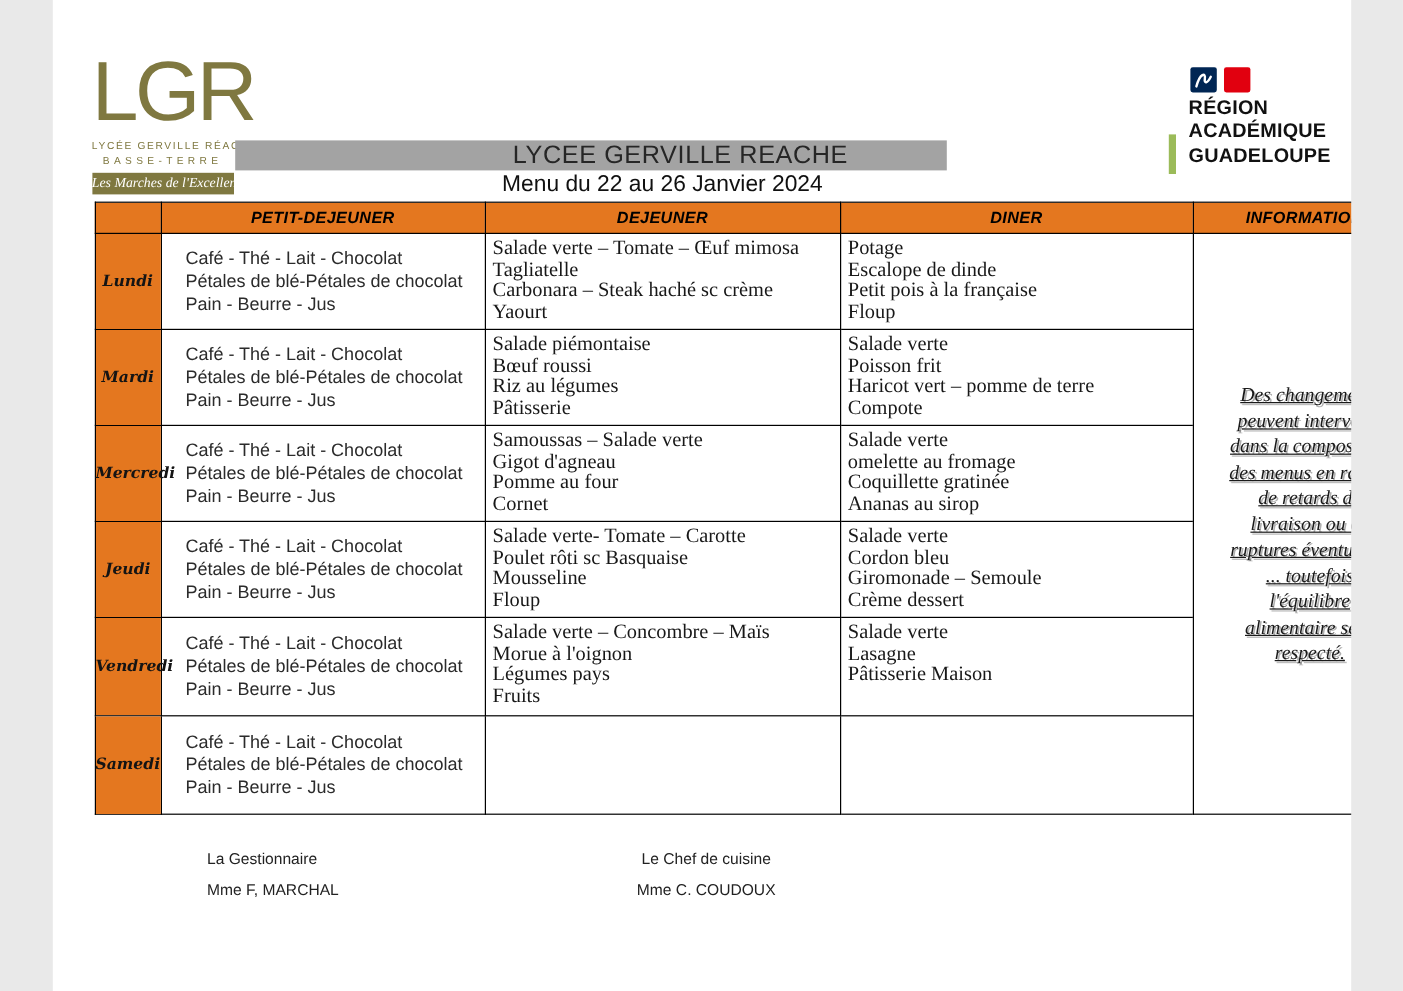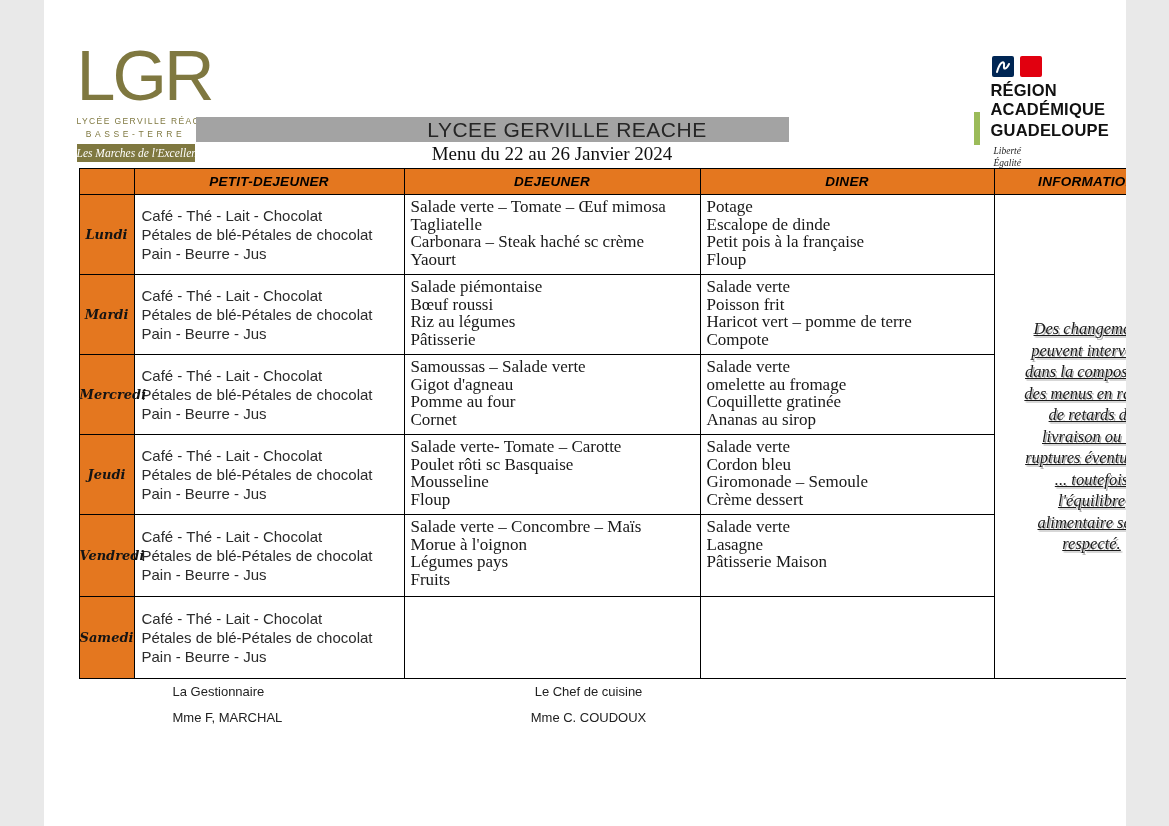--- a/index.html
+++ b/index.html
@@ -13,46 +13,46 @@
   .lgr { position:absolute; left:33px; top:38px; width:118px; text-align:center; color:#7f7840; }
   .lgr-acronym { font-family:"Liberation Sans", sans-serif; font-weight:300; font-size:70px; line-height:76px; letter-spacing:-3px; }
   .lgr-name { font-size:8.5px; letter-spacing:1.4px; margin-top:2px; white-space:nowrap; }
   .lgr-city { font-size:8.5px; letter-spacing:3.6px; margin-top:3px; }
   .lgr-banner { margin-top:5px; background:#7f7840; color:#fff; font-family:"Liberation Serif", serif; font-style:italic; font-size:11.5px; line-height:18px; white-space:nowrap; }
 
   
   .title-wrap { position:absolute; left:152px; top:117px; width:593px; }
   .green-bar { height:25px; background:#a3a3a3; display:flex; align-items:center; justify-content:center; padding-left:150px; }
   .green-bar span { font-size:21px; color:#262626; letter-spacing:0.5px; }
-  .subtitle { margin-top:1px; text-align:center; padding-left:120px; font-family:Liberation Serif, serif; font-size:19px; color:#101010; }
+  .subtitle { margin-top:1px; text-align:center; padding-left:120px; font-family:Liberation Sans, sans-serif; font-size:19px; color:#101010; }
 
   
   .region { position:absolute; left:947px; top:55px; color:#111; }
   .region .flag { display:block; }
   .region-line { font-size:16.5px; font-weight:bold; line-height:19px; letter-spacing:0.2px; margin-top:2px; }
   .devise { margin-top:6px; margin-left:3px; font-family:"Liberation Serif", serif; font-style:italic; font-size:9.5px; line-height:11.5px; color:#222; }
   .green-sliver { position:absolute; left:930px; top:112px; width:6px; height:33px; background:#9bbb59; }
 
   
   table.menu { position:absolute; left:35px; top:168px; width:1110px; border-collapse:collapse; table-layout:fixed; }
   table.menu th, table.menu td { border:1px solid #000; }
   table.menu tr.hdr { height:26px; }
   table.menu tr.r0, table.menu tr.r1, table.menu tr.r2, table.menu tr.r3 { height:80px; }
   table.menu tr.r4, table.menu tr.r5 { height:82px; }
   th.col-hdr, td.day, th.corner { background:#e4771f; }
   th.col-hdr { font-family:"Liberation Sans", sans-serif; font-style:italic; font-weight:bold; font-size:13.5px; color:#000; letter-spacing:0.3px;margin-left:24px; }
   td.day { font-family:"DejaVu Serif", serif; font-style:italic; font-weight:bold; font-size:13px; color:#141414; text-align:center; transform:skewX(0deg); }
-  td.cell-pdj { font-size:15px; line-height:19px; color:#2b2b2b; padding:2px 4px 2px 7px; vertical-align:middle; white-space:pre-line; }
+  td.cell-pdj { font-size:15px; line-height:19px; color:#2b2b2b; padding:2px 4px 2px 20px; vertical-align:middle; white-space:pre-line; }
   td.cell-serif { font-family:"Liberation Serif", serif; font-size:17px; line-height:17.5px; color:#181818; padding:3px 6px; vertical-align:top; white-space:pre-line; }
   td.cell-info { vertical-align:middle; text-align:center; padding:0 28px;
     font-family:"Liberation Serif", serif; font-style:italic; font-size:16.5px; line-height:21.5px;
     color:#1a1a1a; text-decoration:underline; text-shadow:1.5px 1.5px 0 #b0b0b0; }
 
   
-  .sig { position:absolute; top:684px; font-size:13px; color:#222; }
+  .sig { position:absolute; top:708px; font-size:13px; color:#222; }
   .sig .name { margin-top:11px; }
   .sig-left { left:129px; }
   .sig-mid { left:453px; width:184px; text-align:center; }
   .sig-right { left:858px; width:184px; text-align:center; }
 </style>
 </head>
 <body>
 
 <div class="page">
 
@@ -71,25 +71,20 @@
   </div>
 
   <div class="region">
     <svg class="flag" width="54" height="24" viewBox="0 0 54 24">
       <rect x="1" y="1" width="22" height="21" rx="2" fill="#002654"></rect>
       <rect x="29" y="1" width="22" height="21" rx="2" fill="#E1000F"></rect>
       <path d="M6 17 C9 6, 14 5, 13 11 C12.4 14.5, 15 15, 18 9" stroke="#ffffff" stroke-width="2" fill="none" stroke-linecap="round"></path>
     </svg>
     <div class="region-line">RÉGION ACADÉMIQUE</div>
     <div class="region-line">GUADELOUPE</div>
-    <div class="devise">
-      <div>Liberté</div>
-      <div>Égalité</div>
-      <div>Fraternité</div>
-    </div>
   </div>
   <div class="green-sliver"></div>
 
   <table class="menu">
     <colgroup>
       <col style="width:55px">
         <col style="width:270px">
         <col style="width:296px">
         <col style="width:294px">
         <col style="width:195px">

